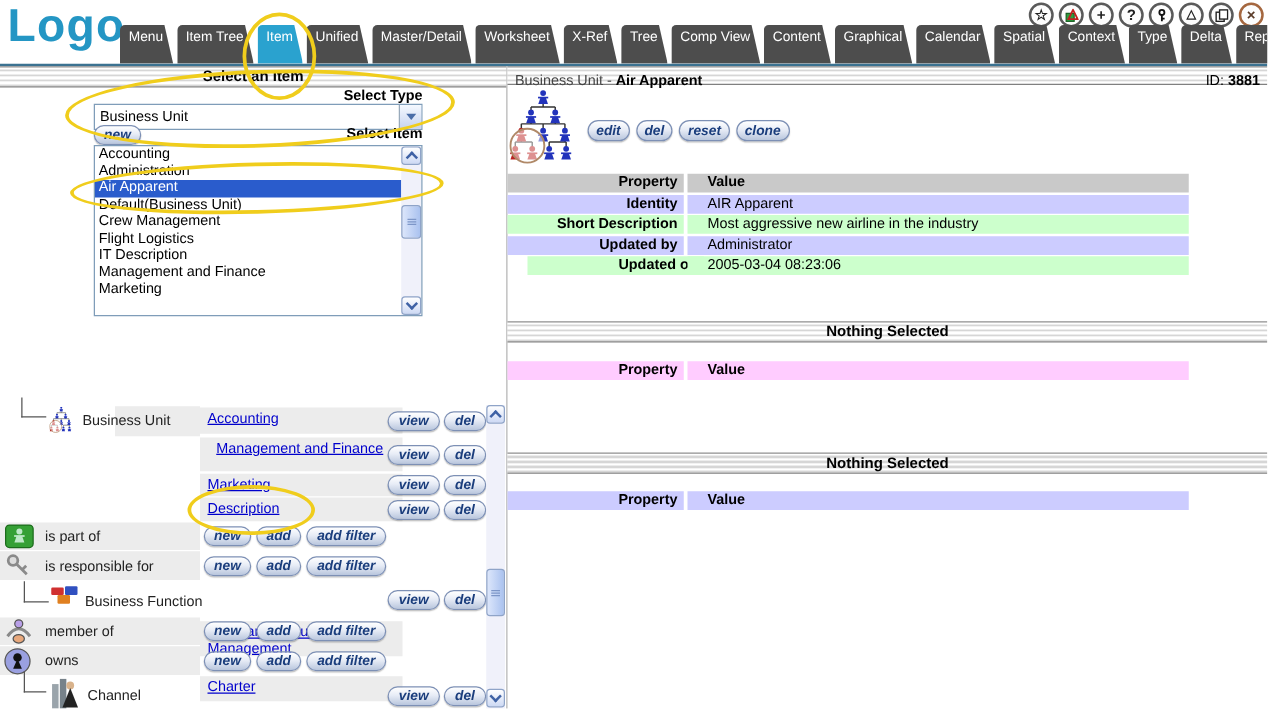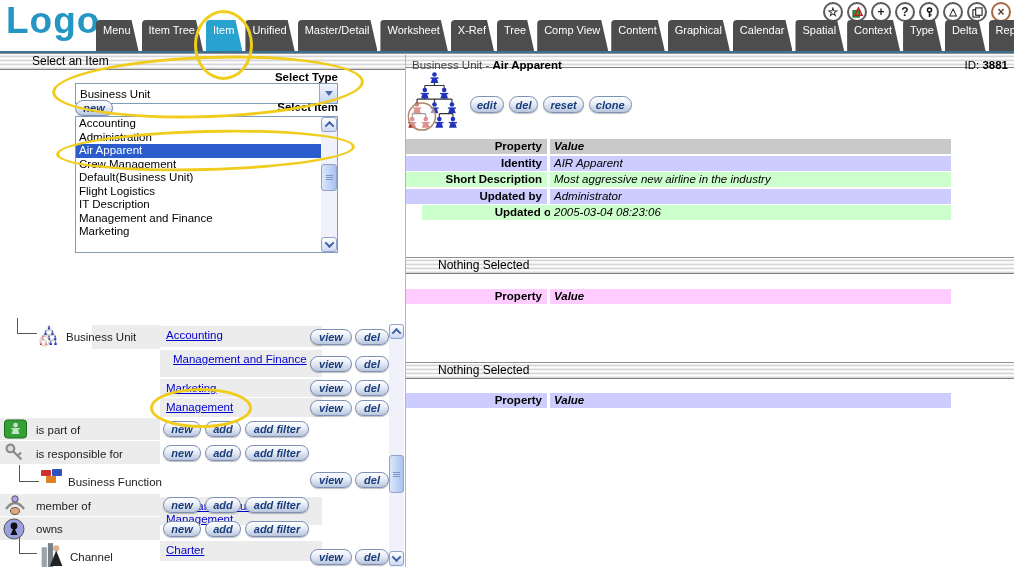--- a/index.html
+++ b/index.html
@@ -18,21 +18,21 @@
   .tabs{left:96px;top:30px;height:21px;display:flex;gap:3px;align-items:flex-end;}
   .tab{background:#4d4d4d;color:#fff;font-size:11px;line-height:21px;height:31px;padding:0 8px 0 7px;
        clip-path:polygon(0 0, calc(100% - 7px) 0, 100% 100%, 0 100%);border-top-left-radius:4px;
        white-space:nowrap;cursor:pointer;}
   .tab.selected{background:#2aa2cf;}
   .tabline{left:0;top:51px;width:1014px;height:2px;background:#3b7291;}
   
   .bar{height:15px;border-top:1px solid #909090;border-bottom:1px solid #808080;
        background:repeating-linear-gradient(180deg,#ffffff 0 1px,#ececec 1px 2px,#d6d6d6 2px 3px,#f2f2f2 3px 4px);
        line-height:15px;font-size:12px;}
-  .bar .ttl{font-weight:normal;text-align:left;width:100%;display:block;margin-left:32px;}
+  .bar .ttl{font-weight:bold;text-align:center;width:100%;display:block;}
   .vdiv{left:405px;top:53px;width:1px;height:514px;background:#b5b5b5;}
   
   .ddl{border:1px solid #7f9db9;background:#fff;display:flex;align-items:center;cursor:pointer;}
   .ddl .val{flex:1;padding-left:4px;font-size:11.5px;}
   .ddl .btn{width:17px;align-self:stretch;border-left:1px solid #9ab;
             background:linear-gradient(180deg,#f5f9ff,#c6d3f0);display:flex;align-items:center;justify-content:center;}
   .arrow-down{width:0;height:0;border:4px solid transparent;border-top:5px solid #4a6da8;margin-top:4px;}
   .lbl{font-weight:bold;font-size:11.5px;text-align:right;}
   .listbox{border:1px solid #7f9db9;background:#fff;overflow:hidden;}
   .list-item{height:13.5px;line-height:13.5px;padding-left:3px;font-size:11.5px;white-space:nowrap;cursor:pointer;}
@@ -51,21 +51,21 @@
   .grip{width:7px;height:1px;background:#7d96c8;}
   
   .pill{display:inline-flex;align-items:center;justify-content:center;height:16px;padding:0 6px;
         border:1px solid #7d90b5;border-radius:9px;background:linear-gradient(180deg,#ffffff 0,#e7ecf6 45%,#b9c6dd 100%);
         color:#1a3d7c;font-weight:bold;font-style:italic;font-size:11px;cursor:pointer;
         box-shadow:0 1px 1px rgba(0,0,0,.25);white-space:nowrap;box-sizing:border-box;}
   .pill.big{height:17px;}
   
   .cell{position:absolute;height:15px;line-height:15px;font-size:11.5px;overflow:hidden;white-space:nowrap;}
   .cell.prop{font-weight:bold;text-align:right;padding-right:5px;box-sizing:border-box;}
-  .cell.val{padding-left:4px;box-sizing:border-box;font-style:italic;}
+  .cell.val{padding-left:16px;box-sizing:border-box;}
   .bg-gray{background:#c9c9c9;} .bg-lav{background:#ccccff;} .bg-grn{background:#ccffcc;} .bg-pink{background:#ffccff;}
   
   .rel-link-cell{position:absolute;left:160px;width:162px;background:#ececec;font-size:11.5px;
                  padding:3px 2px 2px 6px;box-sizing:border-box;line-height:12.5px;}
   .rel-link-cell a{color:#0000cc;text-decoration:underline;cursor:pointer;}
   .rel-label-cell{position:absolute;left:0;width:160px;background:#ececec;}
   .rel-label{position:absolute;font-size:11.5px;color:#222;white-space:nowrap;}
   .tree-l{position:absolute;border-left:1px solid #555;border-bottom:1px solid #555;}
   
   .hl{position:absolute;border:3px solid #f0cd1c;border-radius:50%;pointer-events:none;}
@@ -192,22 +192,22 @@
   <div class="abs pill" style="left:75px;top:100px;width:38px;">
       <span>new</span>
     </div>
   <div class="abs lbl" style="left:158px;top:101px;width:180px;">Select Item</div>
 
   <div class="abs listbox" style="left:75px;top:116px;width:261px;height:135px;">
     <div style="position:absolute;left:0;top:0;right:16px;">
       <div class="list-item">Accounting</div>
       <div class="list-item">Administration</div>
       <div class="list-item sel">Air Apparent</div>
+      <div class="list-item">Default(Business Unit)</div>
       <div class="list-item">Crew Management</div>
-      <div class="list-item">Default(Business Unit)</div>
       <div class="list-item">Flight Logistics</div>
       <div class="list-item">IT Description</div>
       <div class="list-item">Management and Finance</div>
       <div class="list-item">Marketing</div>
     </div>
     <div class="sb" style="position:absolute;right:0;top:0;width:16px;height:100%;">
       <div class="sbtn" style="top:0;">
           <span class="chev up"></span>
         </div>
       <div class="sthumb" style="top:47px;height:27px;">
@@ -291,21 +291,21 @@
     </div>
 
   <div class="rel-link-cell" style="top:379px;height:18px;"><a>Marketing</a></div>
   <div class="abs pill" style="left:310px;top:380px;width:42px;">
       <span>view</span>
     </div>
   <div class="abs pill" style="left:355px;top:380px;width:34px;">
       <span>del</span>
     </div>
 
-  <div class="rel-link-cell" style="top:398px;height:19px;"><a>Management</a></div>
+  <div class="rel-link-cell" style="top:398px;height:19px;"><a>Description</a></div>
   <div class="abs pill" style="left:310px;top:400px;width:42px;">
       <span>view</span>
     </div>
   <div class="abs pill" style="left:355px;top:400px;width:34px;">
       <span>del</span>
     </div>
 
   <div class="rel-label-cell" style="top:418px;height:22px;"></div>
   <svg class="abs" style="left:3px;top:418px;" width="25" height="22" viewBox="0 0 24 22">
     <rect x="1" y="2" width="22" height="18" rx="3" fill="#35a035" stroke="#1c6b1c"></rect>

